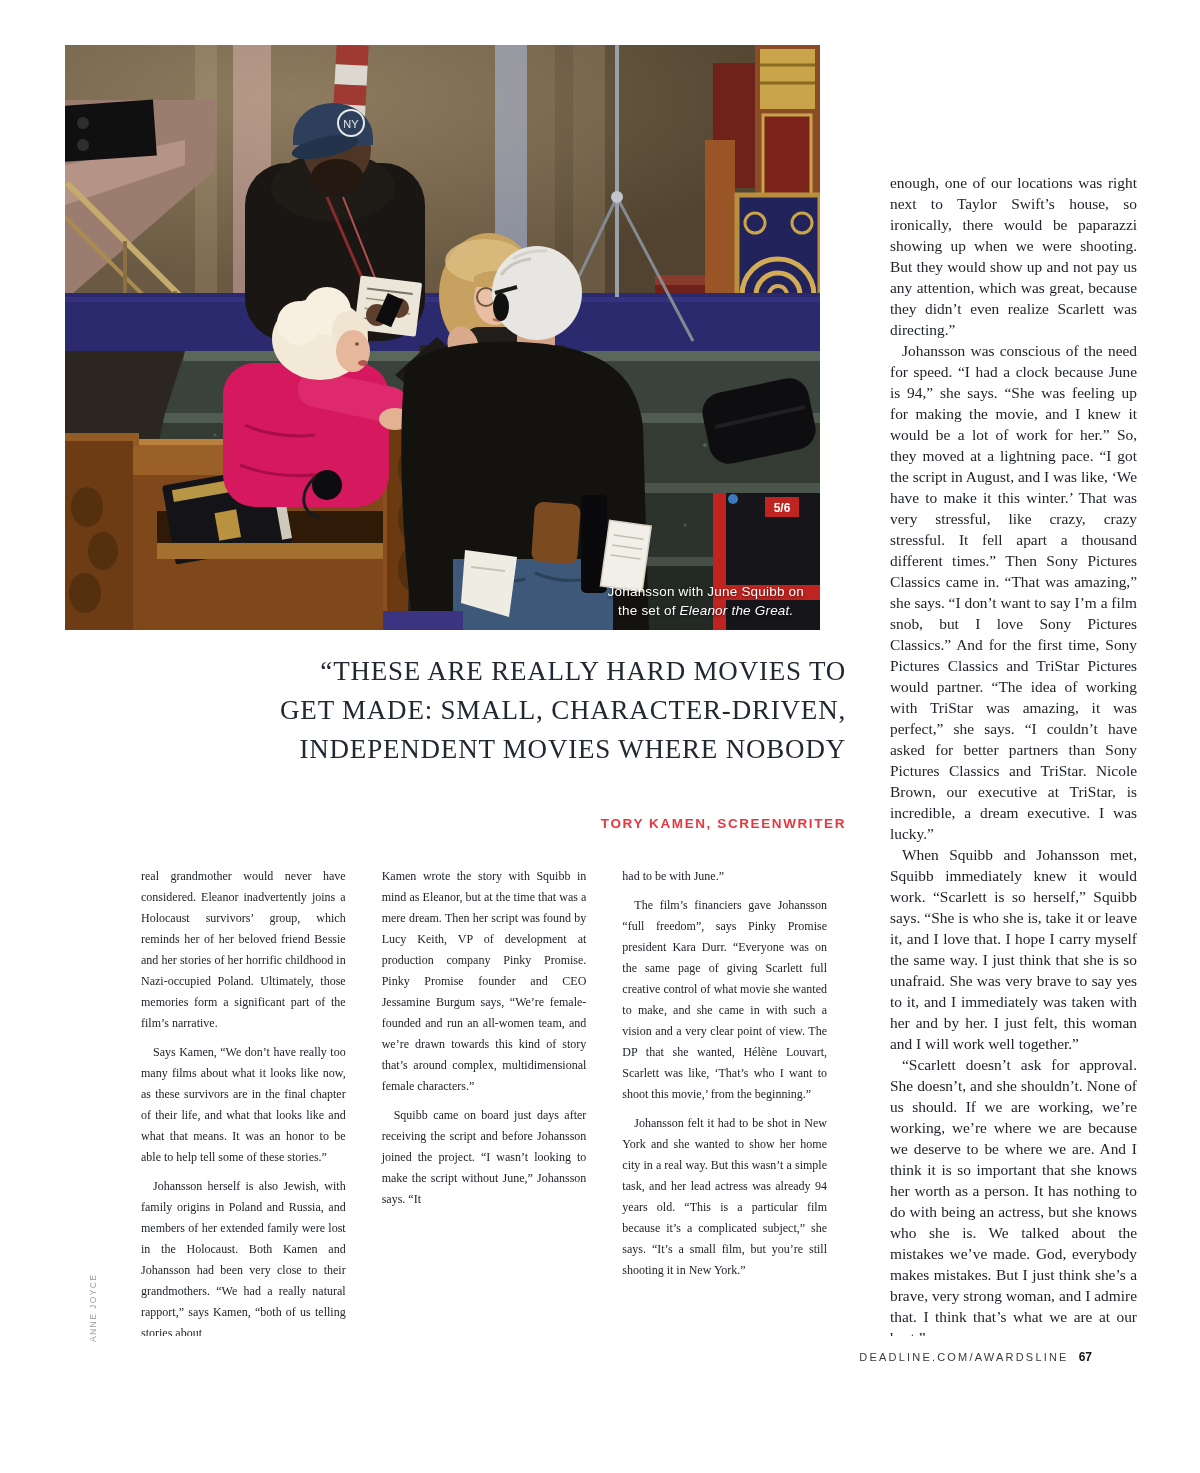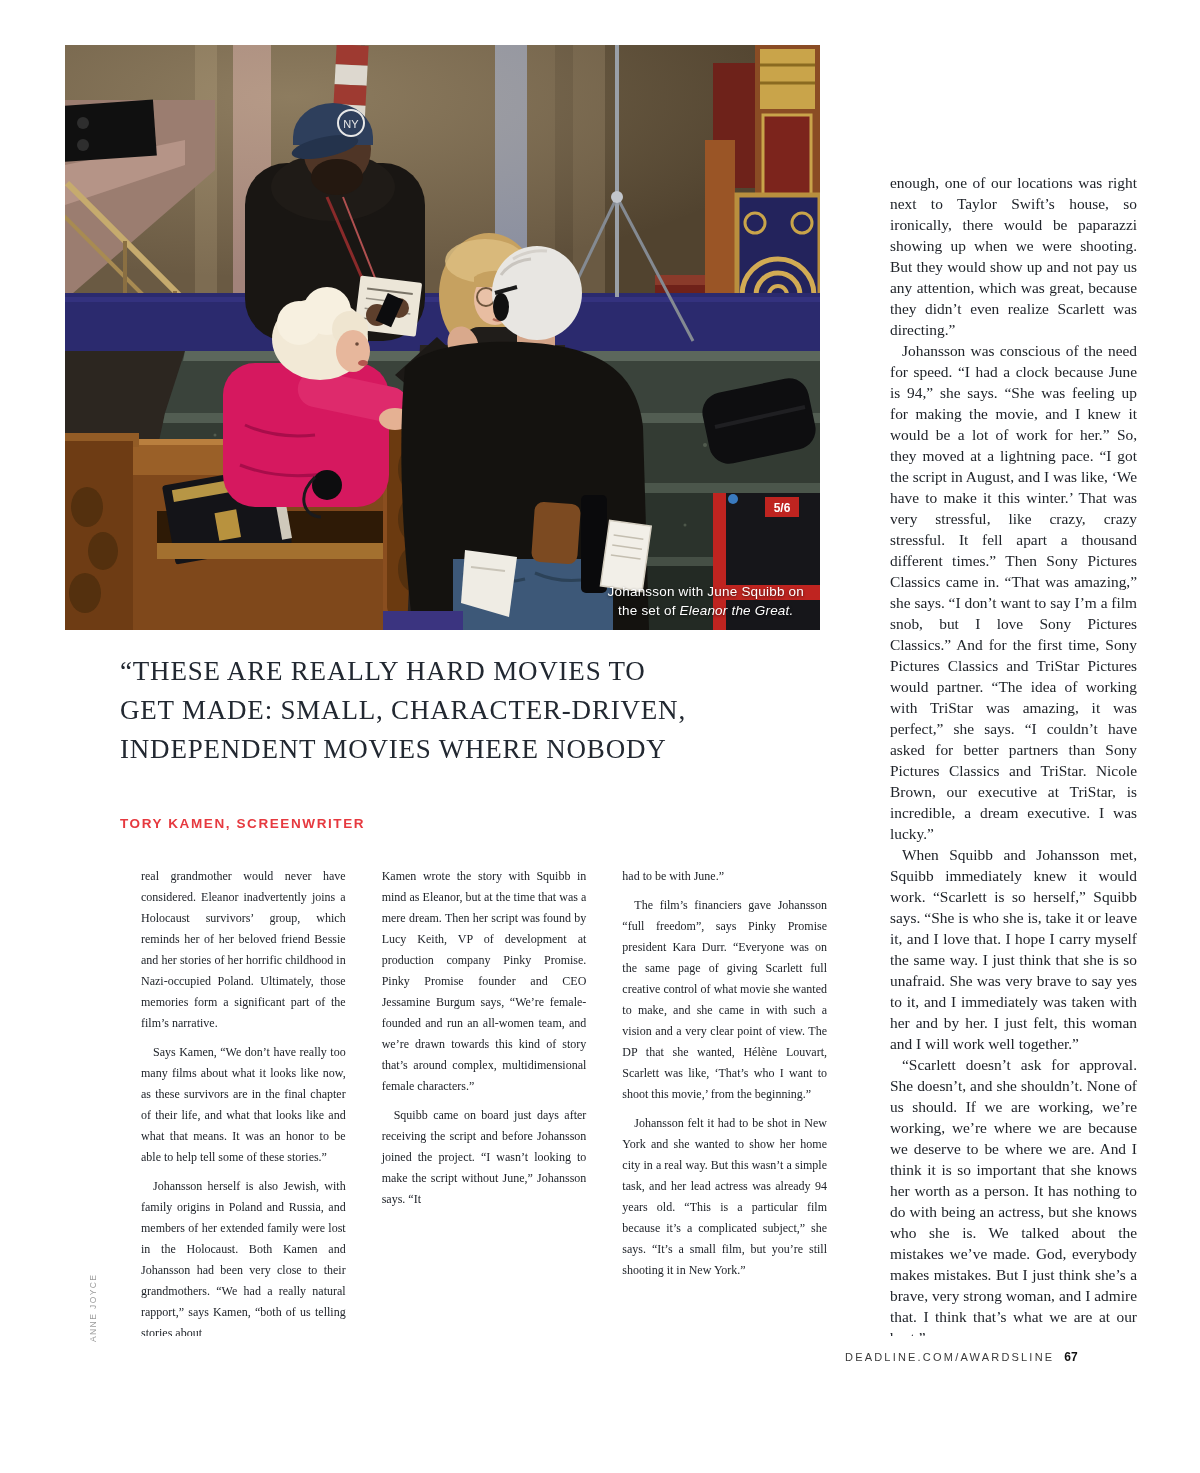--- a/index.html
+++ b/index.html
@@ -8,38 +8,38 @@
 
   
   .photo{position:absolute;left:65px;top:45px;width:755px;height:585px;overflow:hidden;background:#2c2620;}
   .photo svg{display:block;width:755px;height:585px;}
   .photo-caption{position:absolute;right:16px;bottom:10px;text-align:center;color:#ffffff;
     font-family:"Liberation Sans",sans-serif;font-size:13.5px;line-height:19px;
     text-shadow:0 1px 3px rgba(0,0,0,.65);letter-spacing:.2px;}
   .photo-caption .it{font-style:italic;}
 
   
-  .pullquote{position:absolute;left:120px;top:652px;width:726px;text-align:left;}
+  .pullquote{position:absolute;left:120px;top:652px;width:726px;text-align:right;}
   .pullquote div{font-family:"Liberation Serif",serif;font-size:27px;line-height:39px;
     letter-spacing:.8px;color:#222831;font-weight:400;}
-  .attribution{position:absolute;left:120px;top:816px;width:726px;text-align:left;
+  .attribution{position:absolute;left:120px;top:816px;width:726px;text-align:right;
     font-family:"Liberation Sans","DejaVu Sans",sans-serif;font-weight:700;font-size:13.5px;
     letter-spacing:1.6px;}
 
   
   .cols{position:absolute;left:133px;top:858px;width:702px;height:478px;display:flex;gap:20px;overflow:hidden;}
   .article-col{width:221px;height:100%;overflow:hidden;}
   .article-col p{margin:8px;text-align:justify;font-size:12px;line-height:21px;color:#20242a;}
   .article-col p + p{text-indent:12px;}
   .rightcol{position:absolute;left:845px;top:172px;width:247px;height:1164px;overflow:hidden;margin-left:45px;}
   .rightcol p{margin:0;text-align:justify;font-size:15.4px;line-height:21px;color:#20242a;}
   .rightcol p + p{text-indent:12px;}
 
   
-  .footer{position:absolute;top:1350px;left:845px;width:247px;
+  .footer{position:absolute;top:1350px;left:845px;width:247px;text-align:right;
     font-family:"Liberation Sans","DejaVu Sans",sans-serif;font-size:11px;letter-spacing:2.2px;color:#3a3a3a;}
   .footer .pagenum{font-weight:700;color:#111;margin-left:10px;letter-spacing:0;font-size:12px;}
   .photo-credit{position:absolute;left:88px;top:1262px;height:80px;
     writing-mode:vertical-rl;transform:rotate(180deg);
     font-family:"Liberation Sans",sans-serif;font-size:8.5px;letter-spacing:1.4px;color:#9b9b9b;}
 </style>
 </head>
 <body>
 
 <div class="page">

